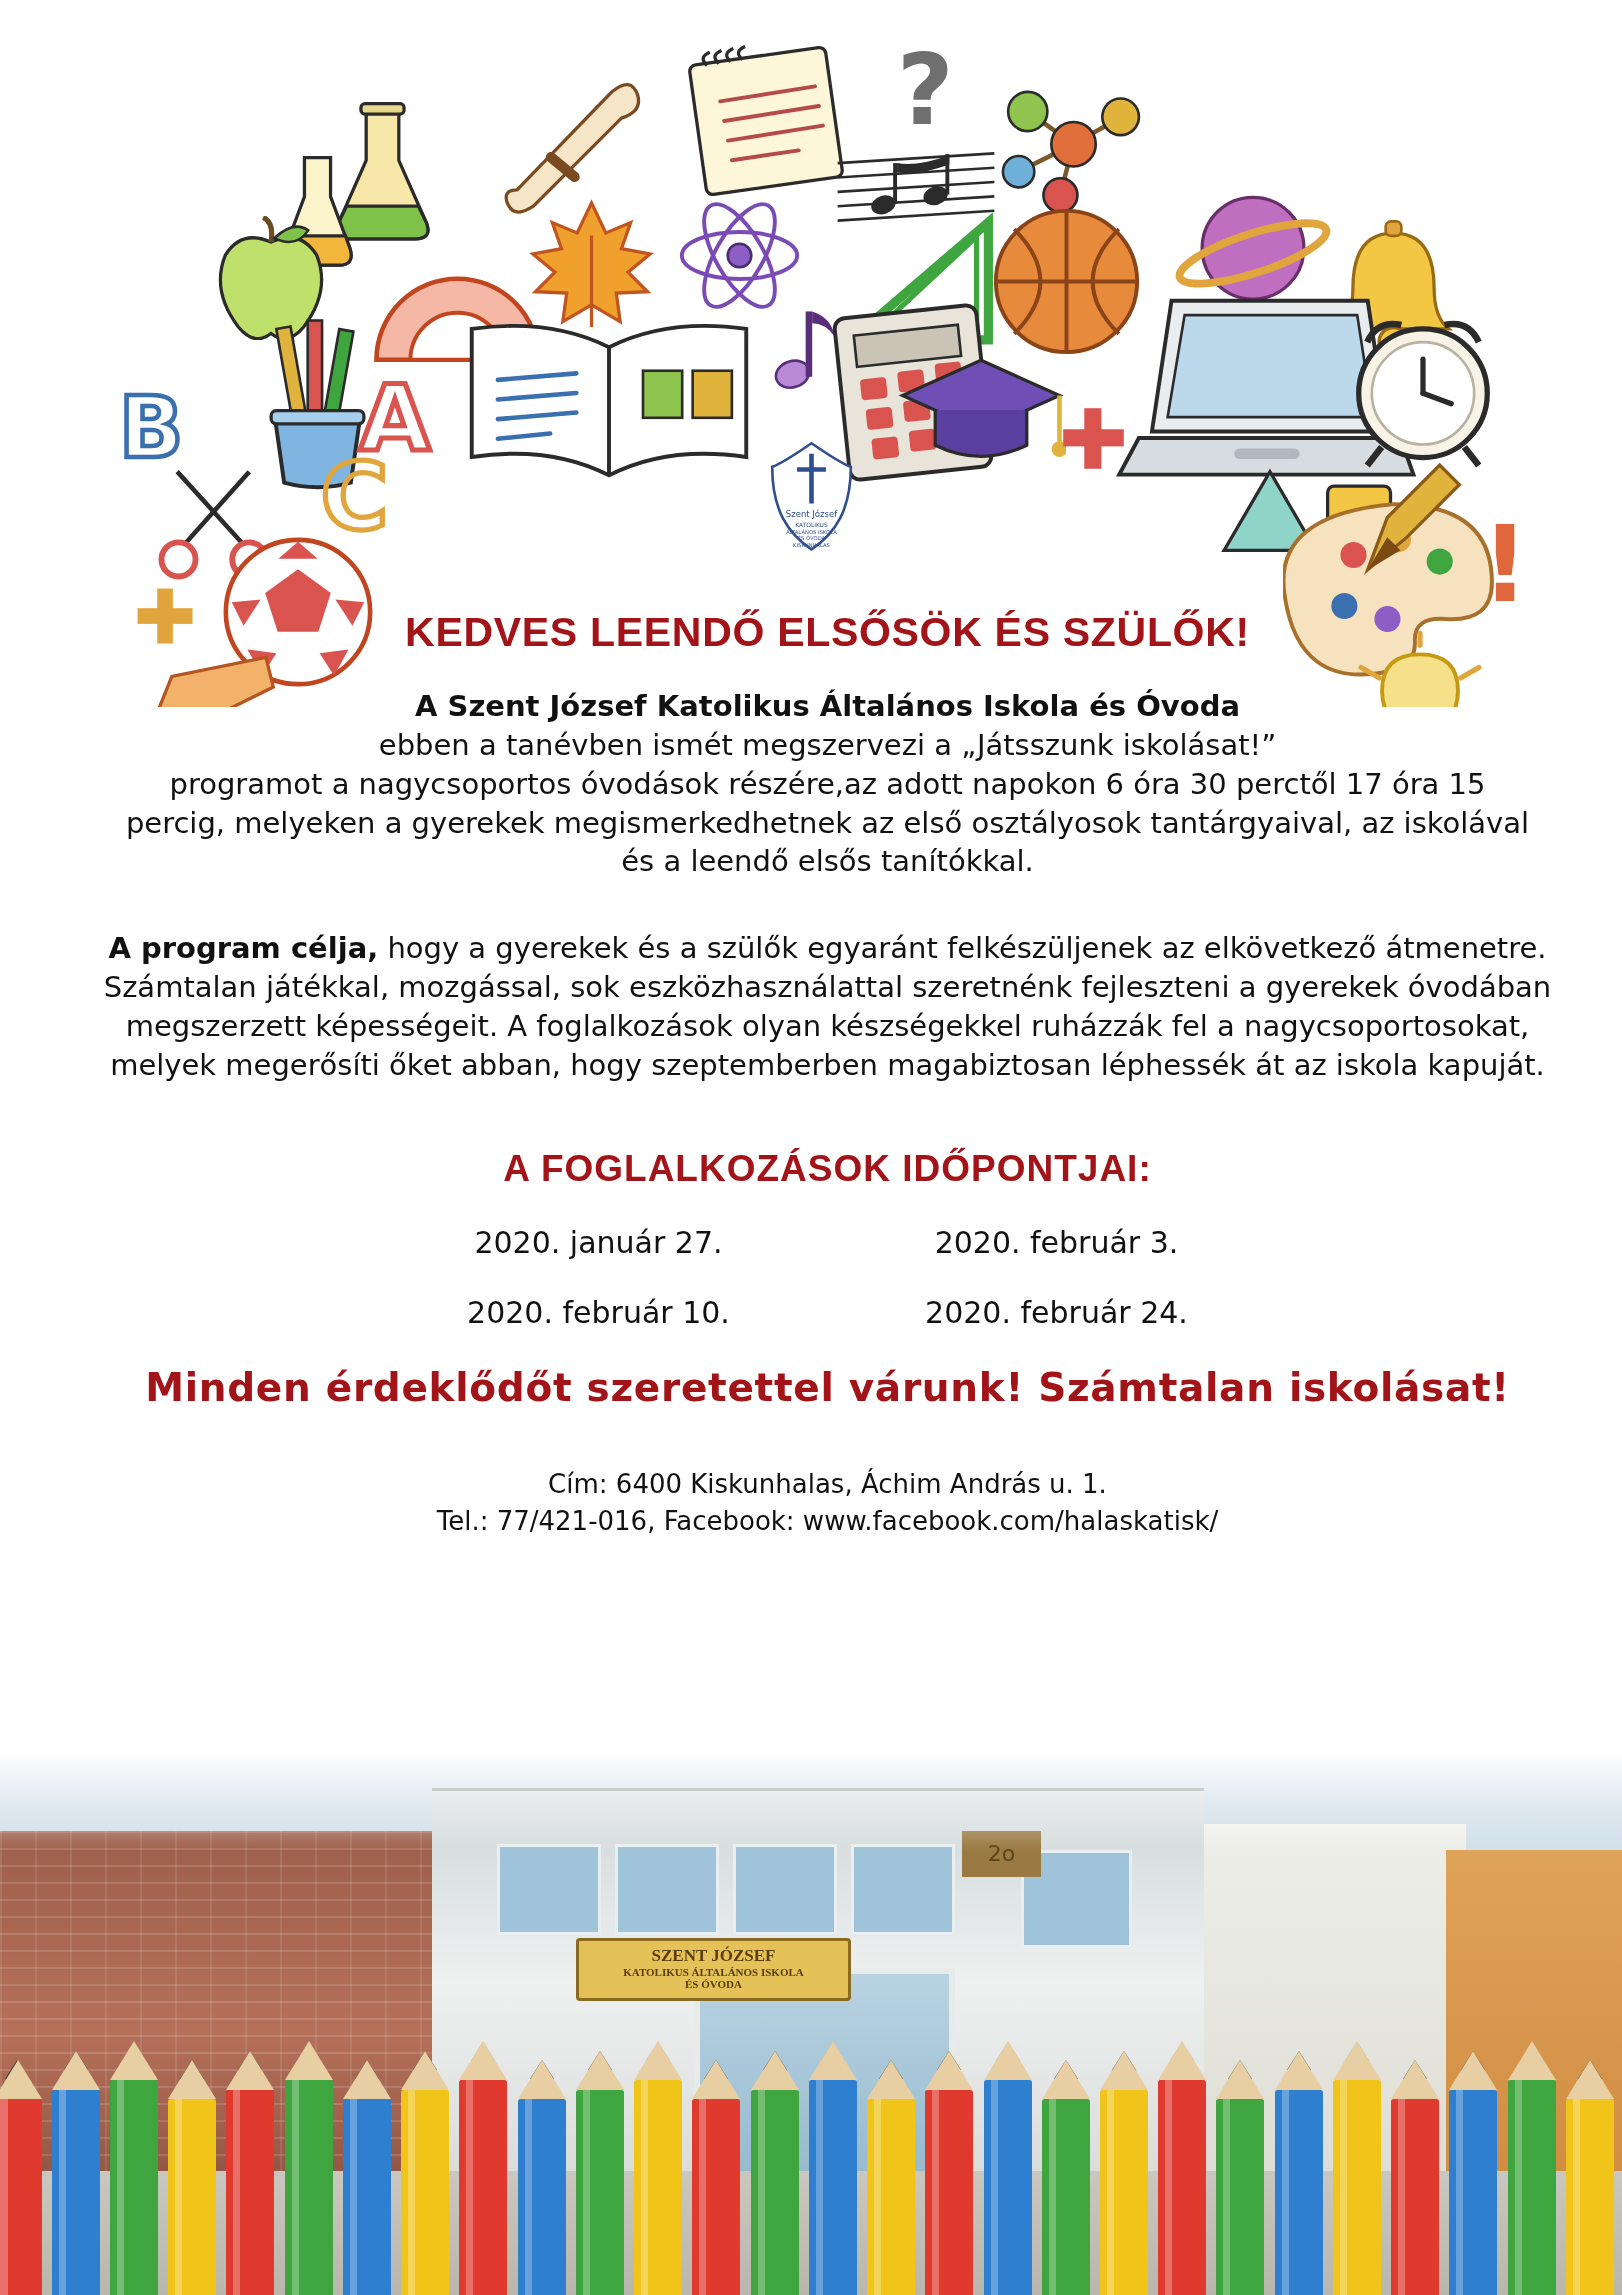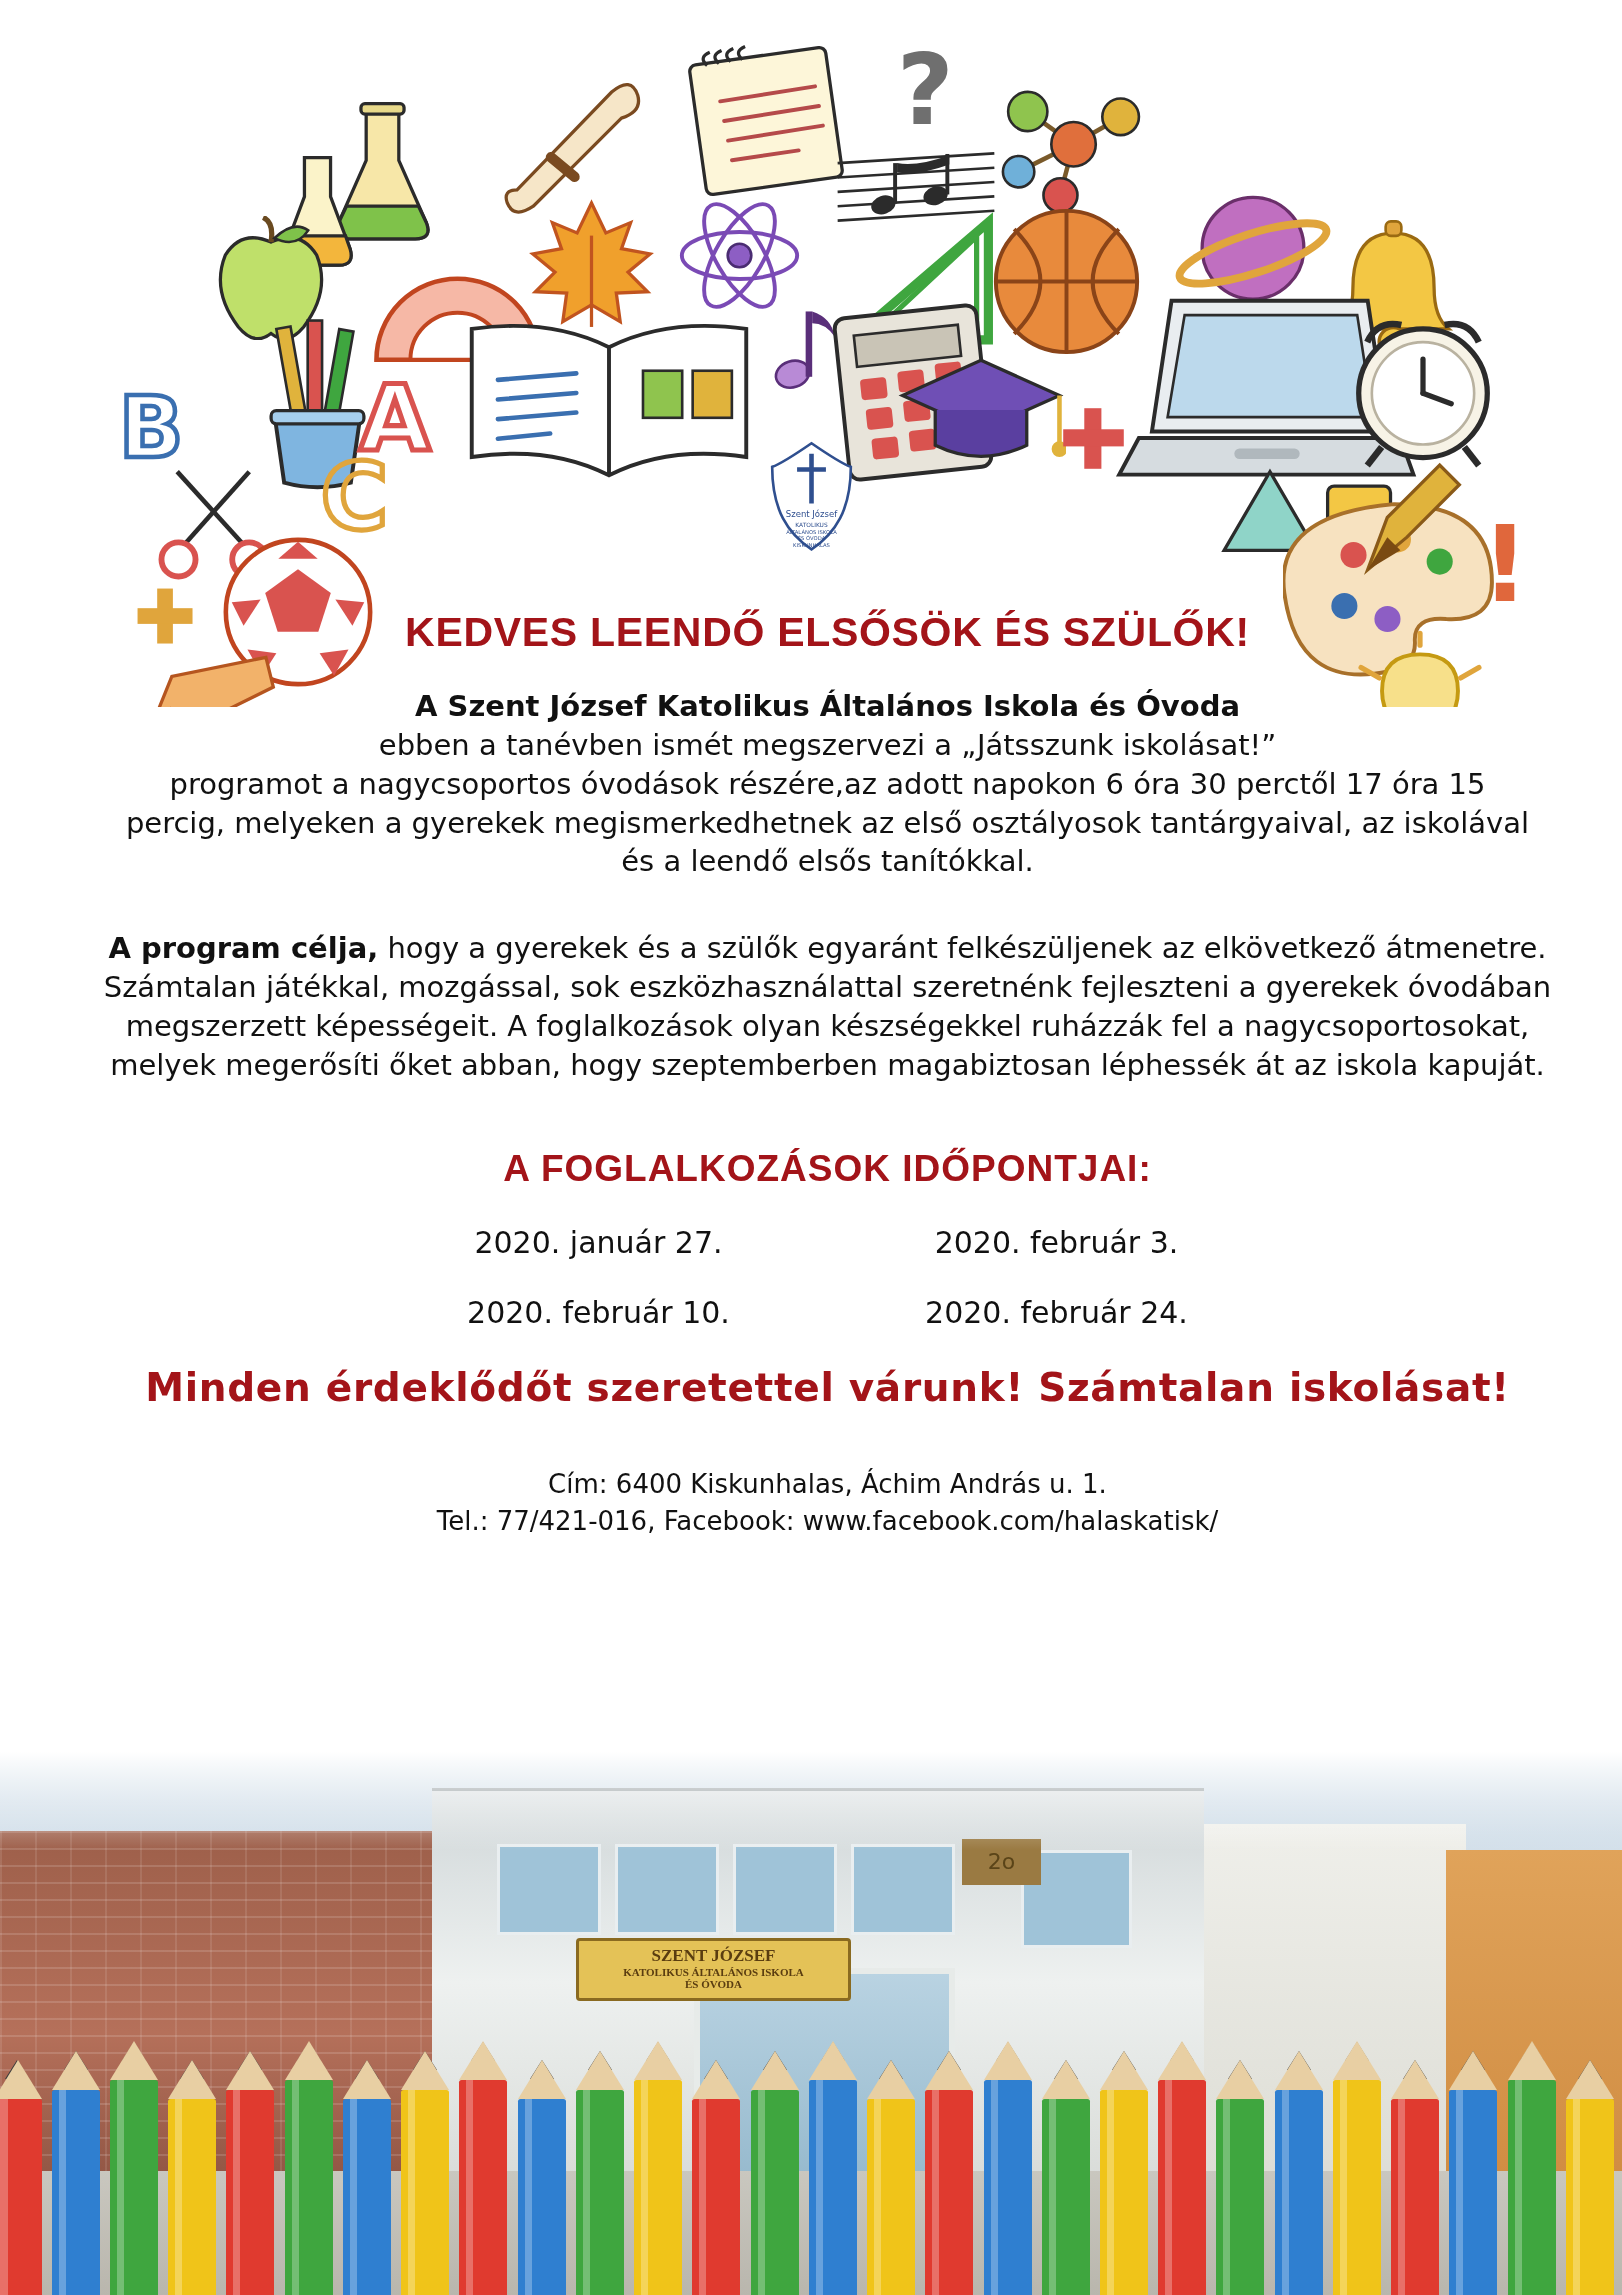--- a/index.html
+++ b/index.html
@@ -563,21 +563,21 @@
 
   <div class="entrance"></div>
   <div class="signboard">
     <div>SZENT JÓZSEF</div>
     <div style="font-size:11px">KATOLIKUS ÁLTALÁNOS ISKOLA</div>
     <div style="font-size:11px">ÉS ÓVODA</div>
   </div>
 
   <div class="bld-right"></div>
   <div class="bld-far-right"></div>
-  <div style="position:absolute;left:962px;top:87px;width:79px;height:46px;background:#9a7a42;color:#5a4418;font-family:'DejaVu Sans',sans-serif;font-size:22px;text-align:center;line-height:46px;">2o</div>
+  <div style="position:absolute;left:962px;top:79px;width:79px;height:46px;background:#9a7a42;color:#5a4418;font-family:'DejaVu Sans',sans-serif;font-size:22px;text-align:center;line-height:46px;">2o</div>
 
   <div class="ground"></div>
   <div class="fade-top"></div>
 </div>
 
 <div class="fence" id="fence">
     <div class="pencil" style="left: -6.5px;">
       <div class="tip" style="bottom:216px"></div>
       <div class="wood" style="bottom:196px"></div>
       <div class="body" style="height:196px;background:#e03a2f"></div>

